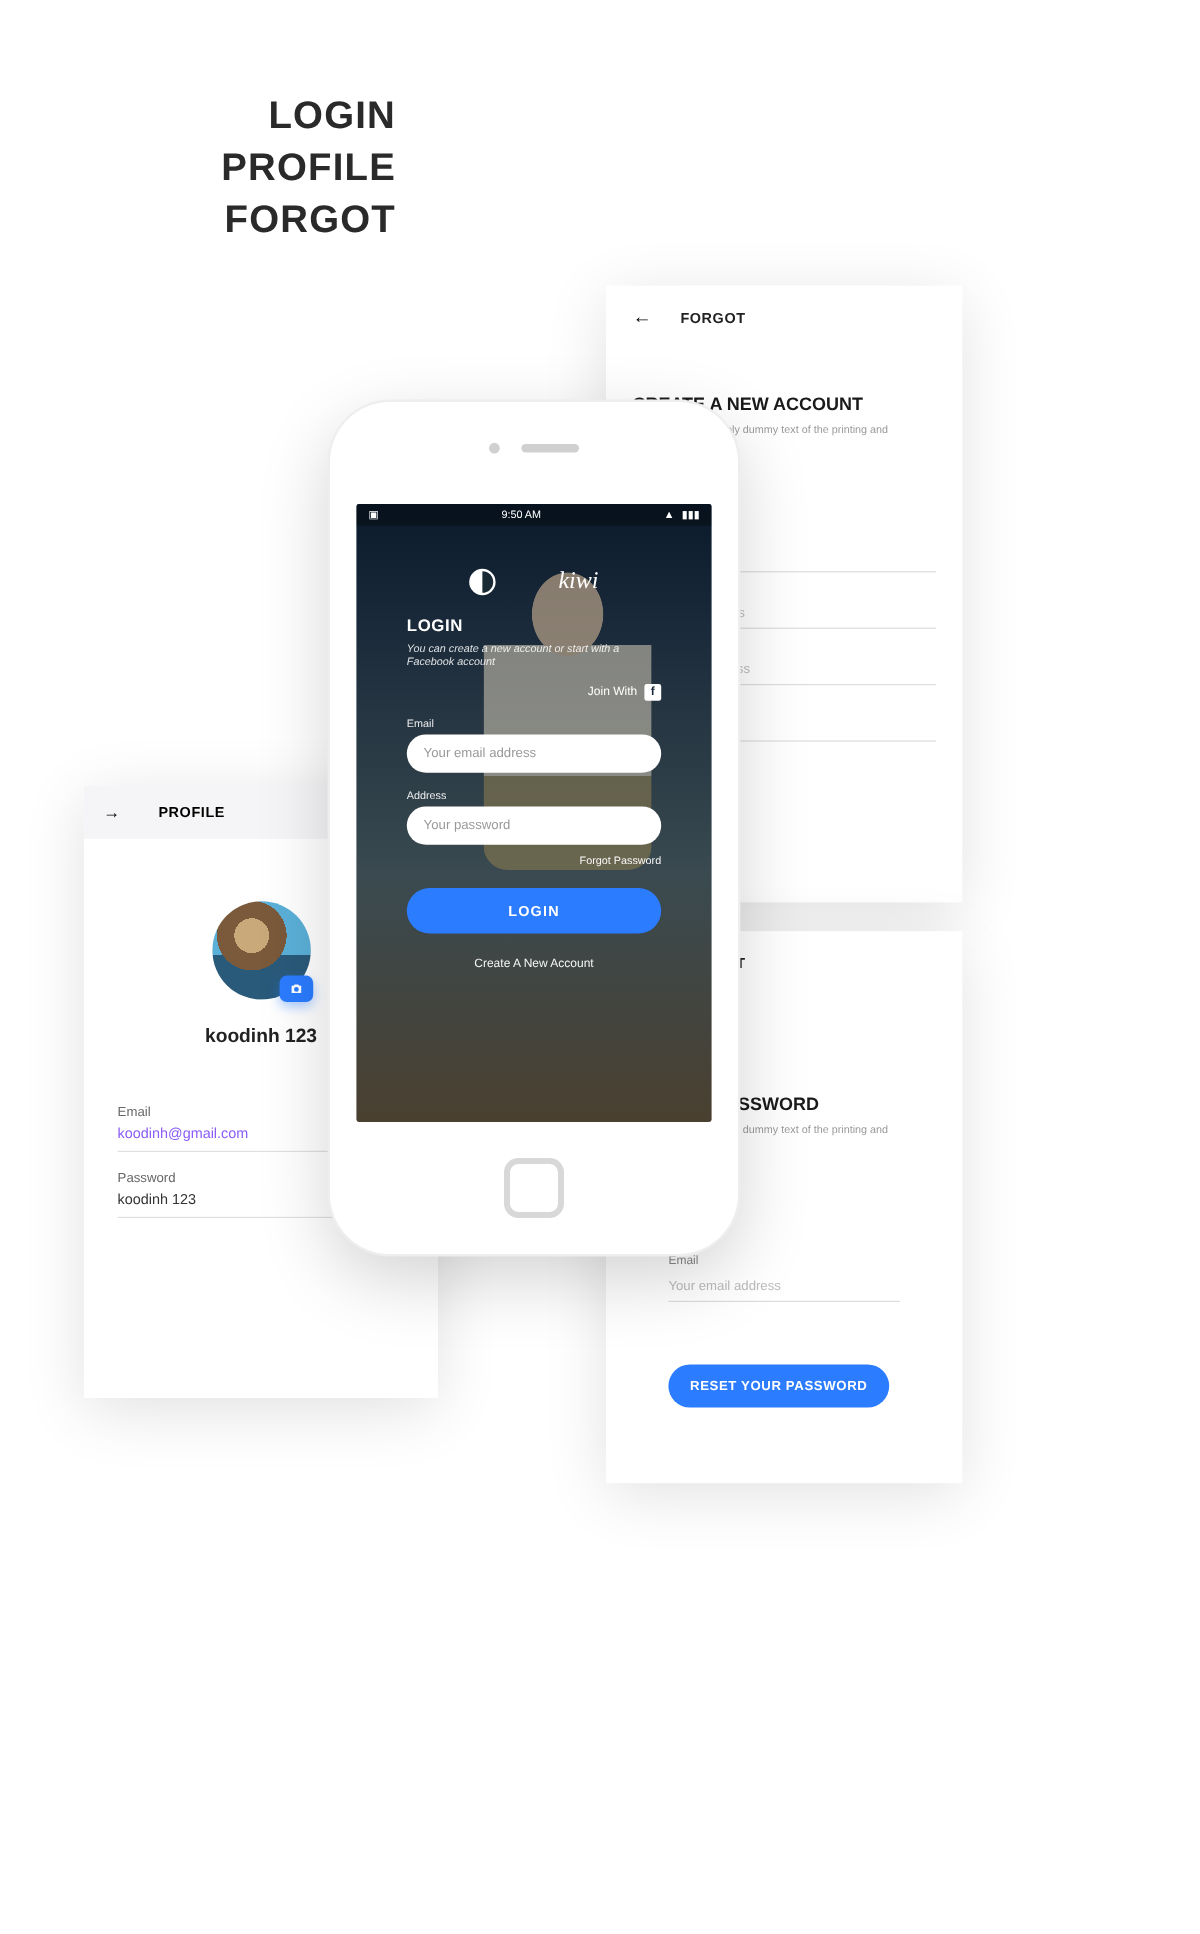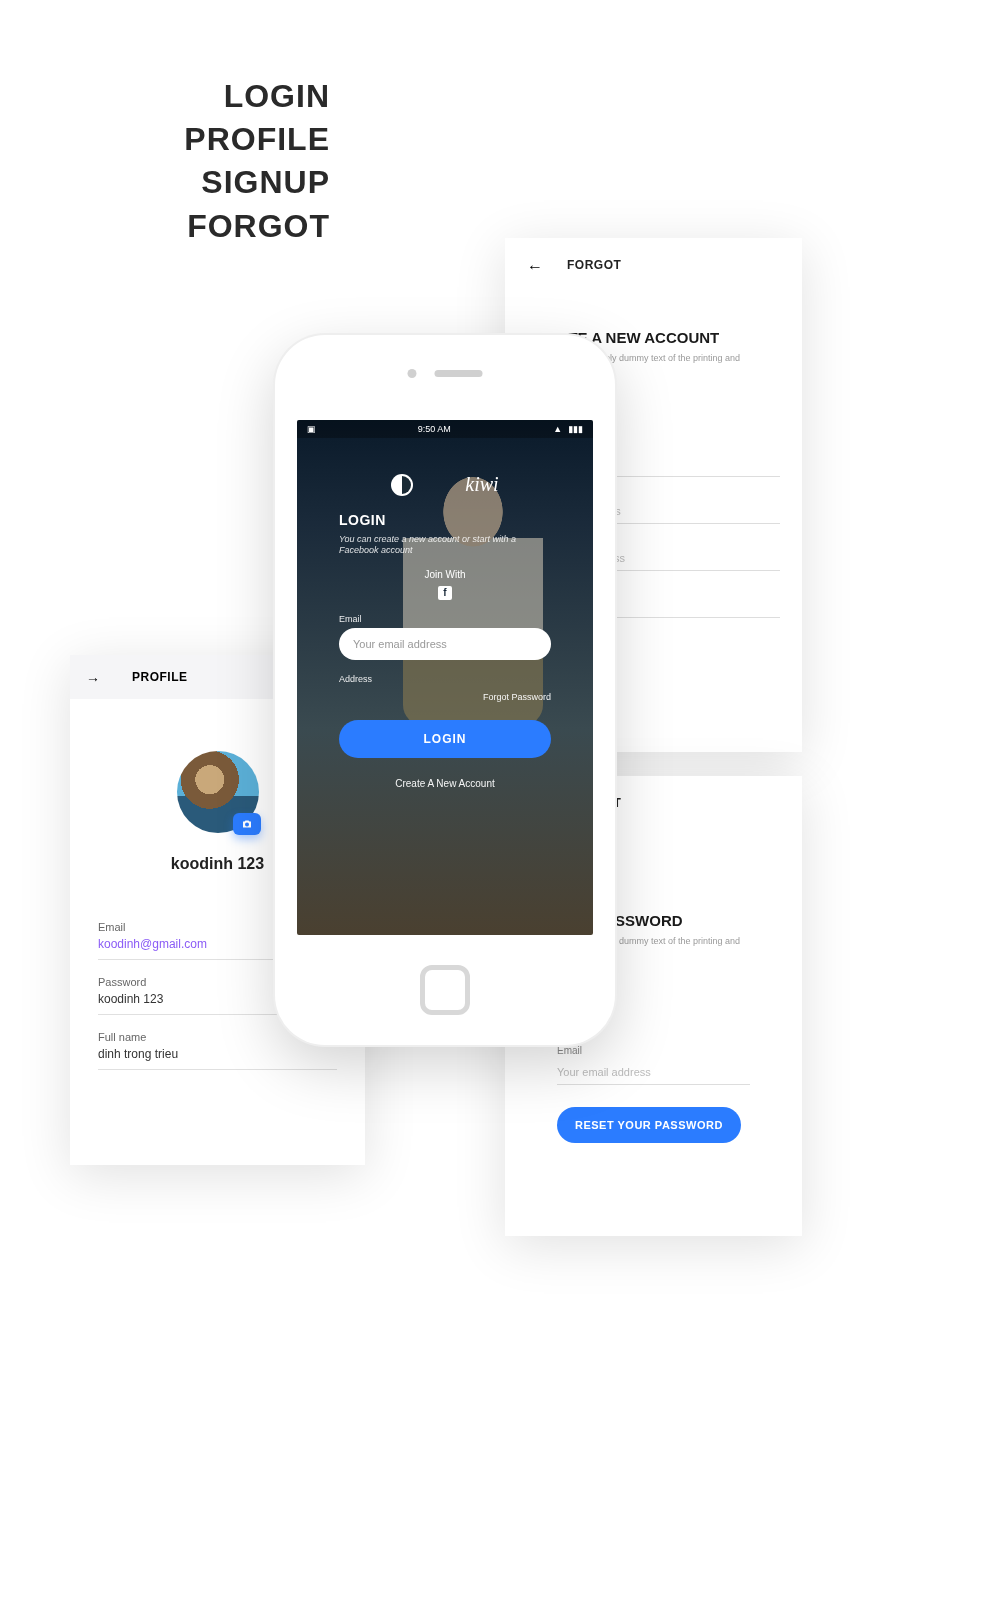--- a/index.html
+++ b/index.html
@@ -20,21 +20,21 @@
 .signup-title { font-size: 15px; font-weight: 800; color: #1a1a1a; margin-bottom: 6px; }
 .signup-sub { font-size: 9px; color: #9a9a9a; line-height: 1.4; margin-bottom: 35px; }
 .field { margin-bottom: 22px; }
 .field .flbl { font-size: 10px; color: #888; margin-bottom: 4px; }
 .field .finput { border: none; border-bottom: 1px solid #ddd; width: 100%; font-size: 11px; padding: 6px 0; color: #333; background: transparent; outline: none; }
 .field .finput::placeholder { color: #bbb; }
 
 
 .reset-card { top: 776px; left: 505px; width: 297px; height: 460px; padding: 18px 22px; }
 .reset-card .signup-title { margin-top: 100px; }
-.reset-btn { background: #2b7cff; color: #fff; border: none; border-radius: 22px; padding: 12px 18px; font-size: 11px; font-weight: 700; letter-spacing: 0.5px; cursor: pointer; }
+.reset-btn { margin-top: 30px; background: #2b7cff; color: #fff; border: none; border-radius: 22px; padding: 12px 18px; font-size: 11px; font-weight: 700; letter-spacing: 0.5px; cursor: pointer; }
 
 
 .profile-card { top: 655px; left: 70px; width: 295px; height: 510px; }
 .profile-head { background: #f5f5f7; padding: 14px 16px; display: flex; align-items: center; gap: 32px; }
 .profile-head .arrow { font-size: 14px; }
 .profile-head .ttl { font-size: 12px; font-weight: 800; letter-spacing: 0.5px; }
 .logout { text-align: right; padding: 12px 18px; }
 .logout span { color: #2b7cff; font-size: 12px; display: inline-flex; align-items: center; gap: 4px; }
 .logout-icon { display: inline-block; width: 12px; height: 12px; border: 2px solid #2b7cff; border-radius: 50%; position: relative; }
 .logout-icon::after { content: ""; position: absolute; right: -3px; top: 3px; width: 5px; height: 5px; border-top: 2px solid #2b7cff; border-right: 2px solid #2b7cff; transform: rotate(45deg); }
@@ -58,41 +58,40 @@
 .status-bar { display: flex; justify-content: space-between; align-items: center; padding: 4px 10px; color: #fff; font-size: 9px; background: rgba(0,0,0,0.3); }
 .status-bar .sb-right { display: flex; gap: 6px; }
 .login-content { padding: 0 42px; color: #fff; position: relative; height: 100%; }
 .brand { text-align: center; margin-top: 35px; }
 .brand .logo { display: inline-flex; align-items: center; gap: 4px; }
 .brand .logo-circle { width: 22px; height: 22px; border-radius: 50%; background: #fff; position: relative; }
 .brand .logo-circle::after { content:""; position:absolute; right:2px; top:2px; width:9px; height:18px; background:#1a2a35; border-radius: 0 11px 11px 0; }
 .brand .logo-text { font-family: cursive; font-size: 20px; font-style: italic; margin-left: 48px; }
 .login-title { font-weight: 700; font-size: 14px; margin-top: 12px; letter-spacing: 0.5px; }
 .login-sub { font-size: 9px; opacity: 0.85; margin-top: 6px; line-height: 1.3; font-style: italic; }
-.join-with { text-align: right; font-size: 10px; margin-top: 12px; display: flex; justify-content: flex-end; align-items: center; gap: 6px; flex-direction: column; }
+.join-with { text-align: right; font-size: 10px; margin-top: 12px; display: flex; justify-content: flex-end; align-items: center; gap: 6px; }
 .fb-icon { width: 14px; height: 14px; background: #fff; color: #1a2a3a; display: inline-flex; align-items: center; justify-content: center; font-weight: bold; font-size: 10px; border-radius: 2px; }
 .ifield { margin-top: 14px; }
 .ifield .ilbl { font-size: 9px; opacity: 0.9; margin-bottom: 4px; }
 .ifield input { width: 100%; border: none; border-radius: 18px; padding: 10px 14px; font-size: 11px; outline: none; background: #fff; color: #333; }
 .ifield input::placeholder { color: #999; }
 .forgot-link { text-align: right; font-size: 9px; margin-top: 8px; opacity: 0.95; }
 .login-btn { width: 100%; margin-top: 18px; background: #2b7cff; color: #fff; border: none; border-radius: 20px; padding: 12px; font-size: 12px; font-weight: 700; letter-spacing: 1px; cursor: pointer; }
 .create-link { text-align: center; font-size: 10px; margin-top: 20px; opacity: 0.95; }
 .home-btn { position: absolute; bottom: 30px; left: 50%; transform: translateX(-50%); width: 50px; height: 50px; border: 5px solid #d8d8d8; border-radius: 12px; }
 
 
 .person { position: absolute; top: 45px; left: 50%; transform: translateX(-30%); width: 140px; height: 260px; background: radial-gradient(ellipse 30px 35px at 50% 18%, #d4b896 0 98%, transparent 100%), linear-gradient(180deg, transparent 0 28%, #c8c0b0 28% 70%, #8a7a50 70% 100%); opacity: 0.6; border-radius: 60px 60px 20px 20px; pointer-events: none; }
 </style>
 </head>
 <body>
 
 <div class="title-block">
   <div>LOGIN</div>
   <div>PROFILE</div>
-  <div>SIGNUP</div>
   <div>FORGOT</div>
 </div>
 
 <div class="card signup-card">
   <div class="mini-header">
     <span class="arrow">←</span>
     <span class="ttl">FORGOT</span>
   </div>
   <div class="signup-title">CREATE A NEW ACCOUNT</div>
   <div class="signup-sub">Lorem Ipsum is simply dummy text of the printing and typesetting industry.</div>
@@ -149,24 +148,20 @@
   </div>
   <div class="profile-name">koodinh 123</div>
   <div class="profile-fields">
     <div class="pfield">
       <div class="plbl">Email</div>
       <div class="pval muted">koodinh@gmail.com</div>
     </div>
     <div class="pfield">
       <div class="plbl">Password</div>
       <div class="pval">koodinh 123</div>
-    </div>
-    <div class="pfield">
-      <div class="plbl">Full name</div>
-      <div class="pval">dinh trong trieu</div>
     </div>
   </div>
 </div>
 
 <div class="phone">
   <div class="notch">
     <div class="cam"></div>
     <div class="speaker"></div>
   </div>
   <div class="screen">
@@ -191,20 +186,21 @@
       <div class="join-with">
         <span>Join With</span>
         <span class="fb-icon">f</span>
       </div>
       <div class="ifield">
         <div class="ilbl">Email</div>
         <input placeholder="Your email address" style="">
       </div>
       <div class="ifield">
         <div class="ilbl">Address</div>
+        <input type="password" placeholder="Your password" style="">
       </div>
       <div class="forgot-link">Forgot Password</div>
       <button class="login-btn">LOGIN</button>
       <div class="create-link">Create A New Account</div>
     </div>
   </div>
   <div class="home-btn"></div>
 </div>
 
 </body></html>

